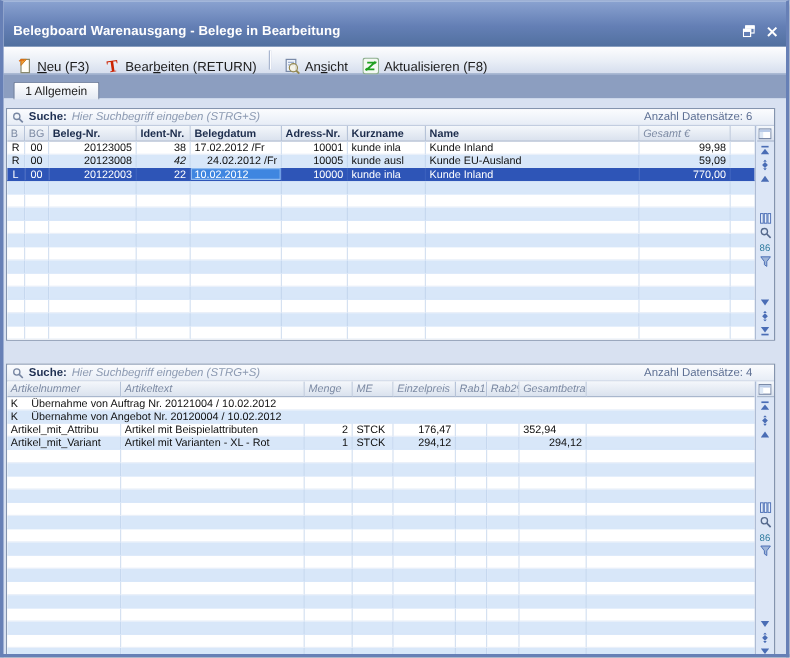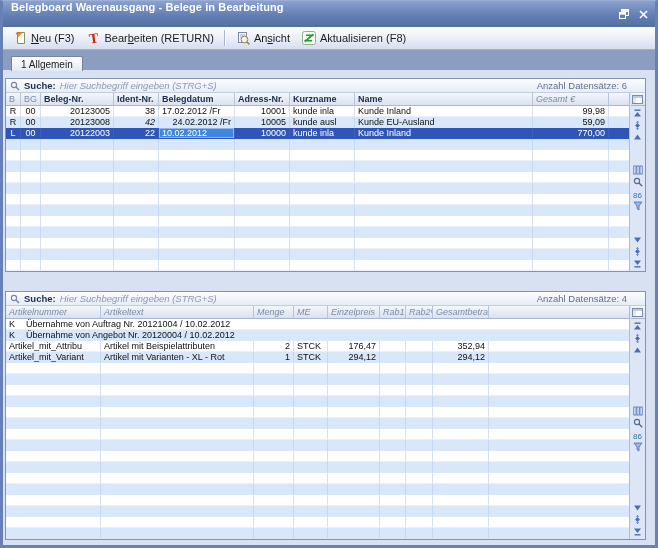--- a/index.html
+++ b/index.html
@@ -1,30 +1,30 @@
 <!DOCTYPE html>
 <html><head>
 <meta charset="utf-8">
 <style>
   html,body{margin:0;padding:0;background:#f2f1ec;font-family:"Liberation Sans",sans-serif;}
   .window{position:relative;width:658px;height:548px;box-sizing:border-box;
     border:3px solid #6780b6;border-top:1px solid #9db0d4;background:#d8e1f1;
     box-shadow:2px 3px 3px rgba(70,70,80,.45);overflow:hidden;}
   
-  .titlebar{height:26px;display:flex;padding:0 6px 0 8px;
+  .titlebar{height:26px;display:flex;align-items:center;padding:12px 6px 0 8px;
     background:linear-gradient(180deg,#8aa2d0 0%,#647fb5 55%,#51709f 100%);}
   .titlebar .title{color:#fff;font-size:11px;font-weight:bold;letter-spacing:.1px;flex:1;
     white-space:nowrap;overflow:hidden;}
   .winbtns{display:flex;gap:7px;align-items:center;}
   .winbtn{display:inline-flex;width:12px;height:12px;align-items:center;justify-content:center;cursor:default;}
   
   .toolbar{height:22px;display:flex;align-items:center;padding:0 4px;
     background:linear-gradient(180deg,#fdfdfe 0%,#e9eef6 55%,#d6deee 100%);
     border-bottom:1px solid #9fb0cd;}
-  .tbtn{display:flex;align-items:center;gap:4px;background:none;border:1px solid transparent;
+  .tbtn{display:flex;align-items:flex-end;gap:4px;background:none;border:1px solid transparent;
     padding:1px 5px;font-family:inherit;font-size:11px;color:#1c1c1c;height:27px;cursor:default;}
   .tbtn u{text-decoration:underline;}
   .ticon{display:inline-flex;width:14px;height:14px;align-items:center;justify-content:center;}
   .sep{width:1px;height:16px;background:#a9b6cf;border-right:1px solid #fdfdfe;margin:0 4px;}
   
   .tabstrip{height:20px;background:#8c9ec0;padding:4px 0 0 8px;box-sizing:border-box;}
   .tab{display:inline-block;background:linear-gradient(180deg,#ffffff,#e3e9f3);
     border:1px solid #76839d;border-bottom:none;border-radius:2px 2px 0 0;
     padding:2px 9px 1px 9px;font-size:10px;color:#222;position:relative;top:0px;}
   
@@ -479,21 +479,21 @@
                   <td colspan="9" class="comment"><span class="ktag">K</span><span>Übernahme von Angebot Nr. 20120004 / 10.02.2012</span></td>
                 </tr>
                 <tr class="">
                   <td style="text-align: left;">Artikel_mit_Attribu</td>
                   <td style="text-align: left;">Artikel mit Beispielattributen</td>
                   <td style="text-align: right;">2</td>
                   <td style="text-align: left;">STCK</td>
                   <td style="text-align: right;">176,47</td>
                   <td style="text-align: left;"></td>
                   <td style="text-align: left;"></td>
-                  <td style="text-align: right;">352,94</td>
+                  <td style="text-align: left;">352,94</td>
                   <td class="filler"></td>
                 </tr>
                 <tr class=" alt">
                   <td style="text-align: left;">Artikel_mit_Variant</td>
                   <td style="text-align: left;">Artikel mit Varianten - XL - Rot</td>
                   <td style="text-align: right;">1</td>
                   <td style="text-align: left;">STCK</td>
                   <td style="text-align: right;">294,12</td>
                   <td style="text-align: left;"></td>
                   <td style="text-align: left;"></td>

